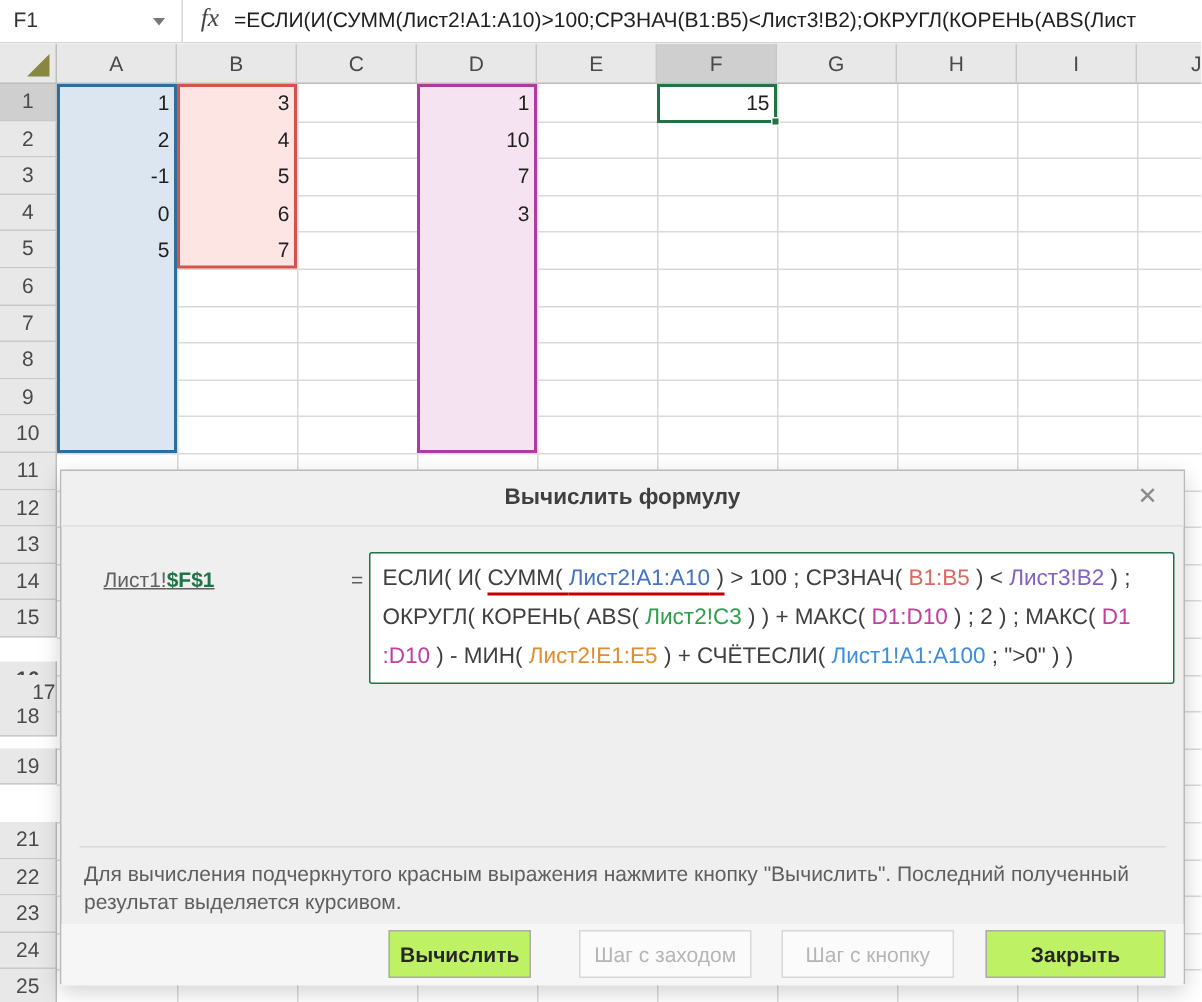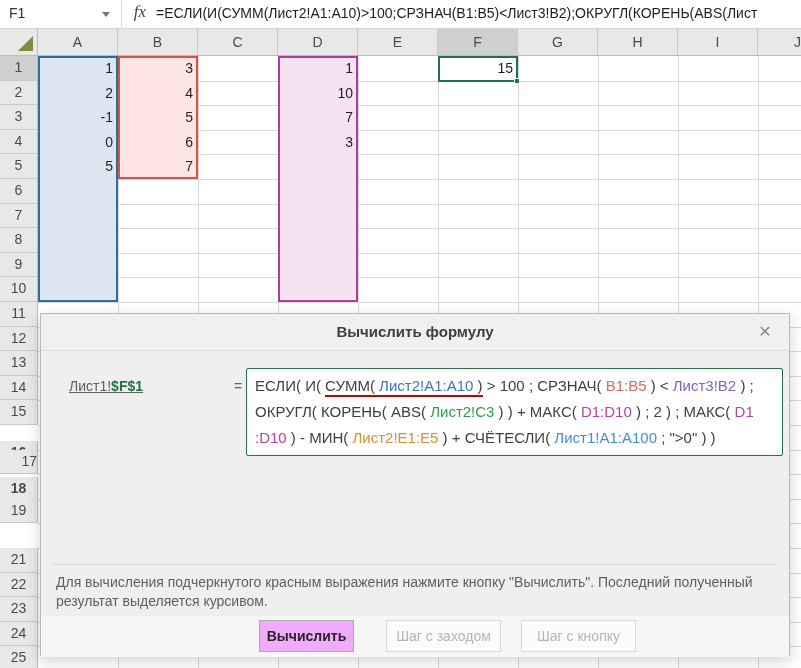--- a/index.html
+++ b/index.html
@@ -65,21 +65,21 @@
     color:#3f3f3f; }
   #fbox span.u { border-bottom:2px solid #c00000; padding-bottom:1px; }
   #dlg-sep { position:absolute; left:12px; right:12px; top:250px; height:1px;
     background:#dadada; }
   #dlg-instr { position:absolute; left:15px; top:259px; width:720px;
     font-size:14px; line-height:19px; color:#5f5f5f; white-space:pre-wrap; }
   #dlg-footer { position:absolute; left:0; top:302px; width:100%; height:41px;
     background:#f6f6f6; }
   .dbtn { position:absolute; top:4px; height:32px; font-size:14px;
     font-family:"Liberation Sans","DejaVu Sans",sans-serif;
-    background:#f0abfc; border:1px solid #ababab; color:#262626; font-weight:bold;
+    background:#bef264; border:1px solid #ababab; color:#262626; font-weight:bold;
     cursor:pointer; }
   .dbtn.disabled { background:#fbfbfb; border-color:#d8d8d8; color:#b5b5b5;
     font-weight:normal; cursor:default; }
   .dbtn:nth-child(1) { left:218px; width:95px; }
   .dbtn:nth-child(2) { left:345px; width:115px; }
   .dbtn:nth-child(3) { left:480px; width:115px; }
   .dbtn:nth-child(4) { left:616px; width:120px; }
 </style>
 </head>
 <body>
@@ -119,21 +119,21 @@
       <div class="rowhdr" style="top: 199.2px; height: 24.6px; line-height: 23.6px;">8</div>
       <div class="rowhdr" style="top: 223.8px; height: 24.6px; line-height: 23.6px;">9</div>
       <div class="rowhdr" style="top: 248.4px; height: 24.6px; line-height: 23.6px;">10</div>
       <div class="rowhdr" style="top: 273px; height: 24.6px; line-height: 23.6px;">11</div>
       <div class="rowhdr" style="top: 297.6px; height: 24.6px; line-height: 23.6px;">12</div>
       <div class="rowhdr" style="top: 322.2px; height: 24.6px; line-height: 23.6px;">13</div>
       <div class="rowhdr" style="top: 346.8px; height: 24.6px; line-height: 23.6px;">14</div>
       <div class="rowhdr" style="top: 371.4px; height: 24.6px; line-height: 23.6px;">15</div>
       <div class="rowhdr" style="top: 412px; height: 24.6px; line-height: 23.6px; font-weight: bold;">16</div>
       <div class="rowhdr" style="top: 420.6px; height: 24.6px; line-height: 23.6px; text-align: right;">17</div>
-      <div class="rowhdr" style="top: 448px; height: 24.6px; line-height: 23.6px; font-weight: bold;">18</div>
+      <div class="rowhdr" style="top: 437px; height: 24.6px; line-height: 23.6px;">18</div>
       <div class="rowhdr" style="top: 469.8px; height: 24.6px; line-height: 23.6px;">19</div>
       <div class="rowhdr" style="top: 494.4px; height: 24.6px; line-height: 23.6px; margin-left: 40px;">20</div>
       <div class="rowhdr" style="top: 519px; height: 24.6px; line-height: 23.6px;">21</div>
       <div class="rowhdr" style="top: 543.6px; height: 24.6px; line-height: 23.6px;">22</div>
       <div class="rowhdr" style="top: 568.2px; height: 24.6px; line-height: 23.6px;">23</div>
       <div class="rowhdr" style="top: 592.8px; height: 24.6px; line-height: 23.6px;">24</div>
       <div class="rowhdr" style="top: 617.4px; height: 24.6px; line-height: 23.6px;">25</div>
       <div class="gl-v" style="left: 118px; top: 27px; height: 612px;"></div>
       <div class="gl-v" style="left: 198px; top: 27px; height: 612px;"></div>
       <div class="gl-v" style="left: 278px; top: 27px; height: 612px;"></div>
@@ -201,16 +201,17 @@
 </span><span style="color: rgb(63, 63, 63);">ОКРУГЛ( КОРЕНЬ( ABS( </span><span style="color: rgb(47, 158, 76);">Лист2!C3</span><span style="color: rgb(63, 63, 63);"> ) ) + МАКС( </span><span style="color: rgb(192, 63, 159);">D1:D10</span><span style="color: rgb(63, 63, 63);"> ) ; 2 ) ; МАКС( </span><span style="color: rgb(192, 63, 159);">D1
 :D10</span><span style="color: rgb(63, 63, 63);"> ) - МИН( </span><span style="color: rgb(224, 142, 45);">Лист2!E1:E5</span><span style="color: rgb(63, 63, 63);"> ) + СЧЁТЕСЛИ( </span><span style="color: rgb(62, 142, 221);">Лист1!A1:A100</span><span style="color: rgb(63, 63, 63);"> ; "&gt;0" ) )</span></div>
     </div>
     <div id="dlg-sep"></div>
     <div id="dlg-instr">Для вычисления подчеркнутого красным выражения нажмите кнопку "Вычислить". Последний полученный
 результат выделяется курсивом.</div>
     <div id="dlg-footer">
         <button class="dbtn">Вычислить</button>
         <button class="dbtn disabled" disabled="">Шаг с заходом</button>
         <button class="dbtn disabled" disabled="">Шаг с кнопку</button>
+        <button class="dbtn">Закрыть</button>
       </div>
   </div>
 
 </div>
 
 </body></html>

